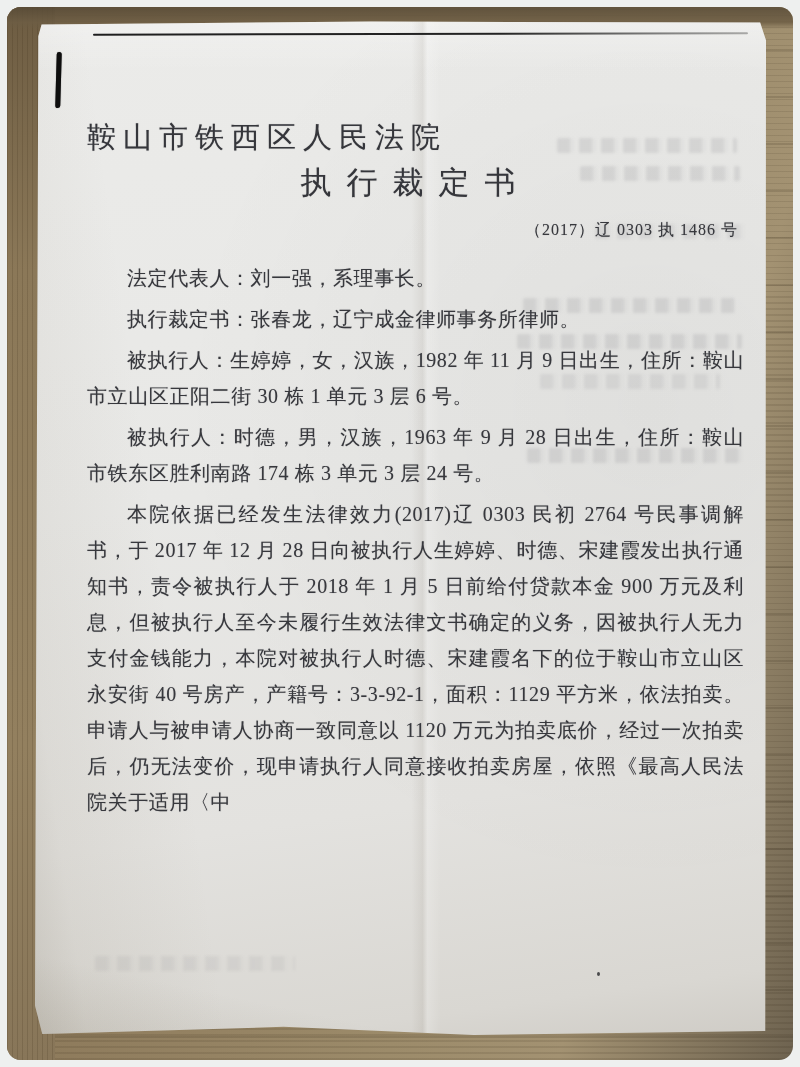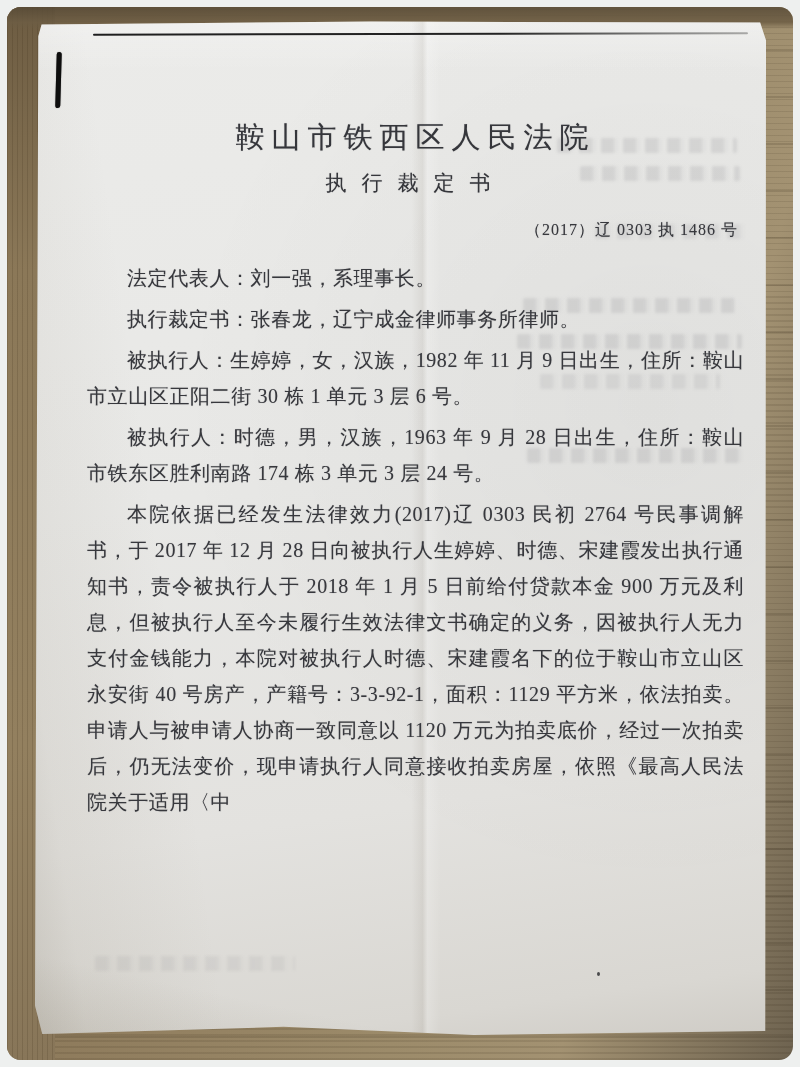--- a/index.html
+++ b/index.html
@@ -73,25 +73,25 @@
   .bleed.b7{left:492px;top:428px;width:215px;}
   .bleed.b8{left:60px;top:936px;width:200px;opacity:.4;}
   
   .content{
     position:relative;
     padding:99px 22px 0 52px;
     color:#3a3b40;
     text-shadow:0 0 1px rgba(58,59,64,.32);
   }
   .court-name{
-    text-align:center;font-size:29px;line-height:36px;
+    text-align:left;font-size:29px;line-height:36px;
     letter-spacing:7px;font-weight:500;color:#35363b;
   }
   .doc-title{
-    text-align:center;font-size:21px;line-height:38px;margin-top:9px;
+    text-align:center;font-size:31px;line-height:38px;margin-top:9px;
     letter-spacing:15px;font-weight:500;color:#35363b;
   }
   .case-number{
     text-align:right;font-size:16px;line-height:30px;margin-top:13px;
     padding-right:6px;letter-spacing:1px;color:#37383d;
   }
   .body-text{margin-top:15px;}
   .body-text p{
     margin:0 0 5px 0;
     font-size:20px;line-height:36px;

